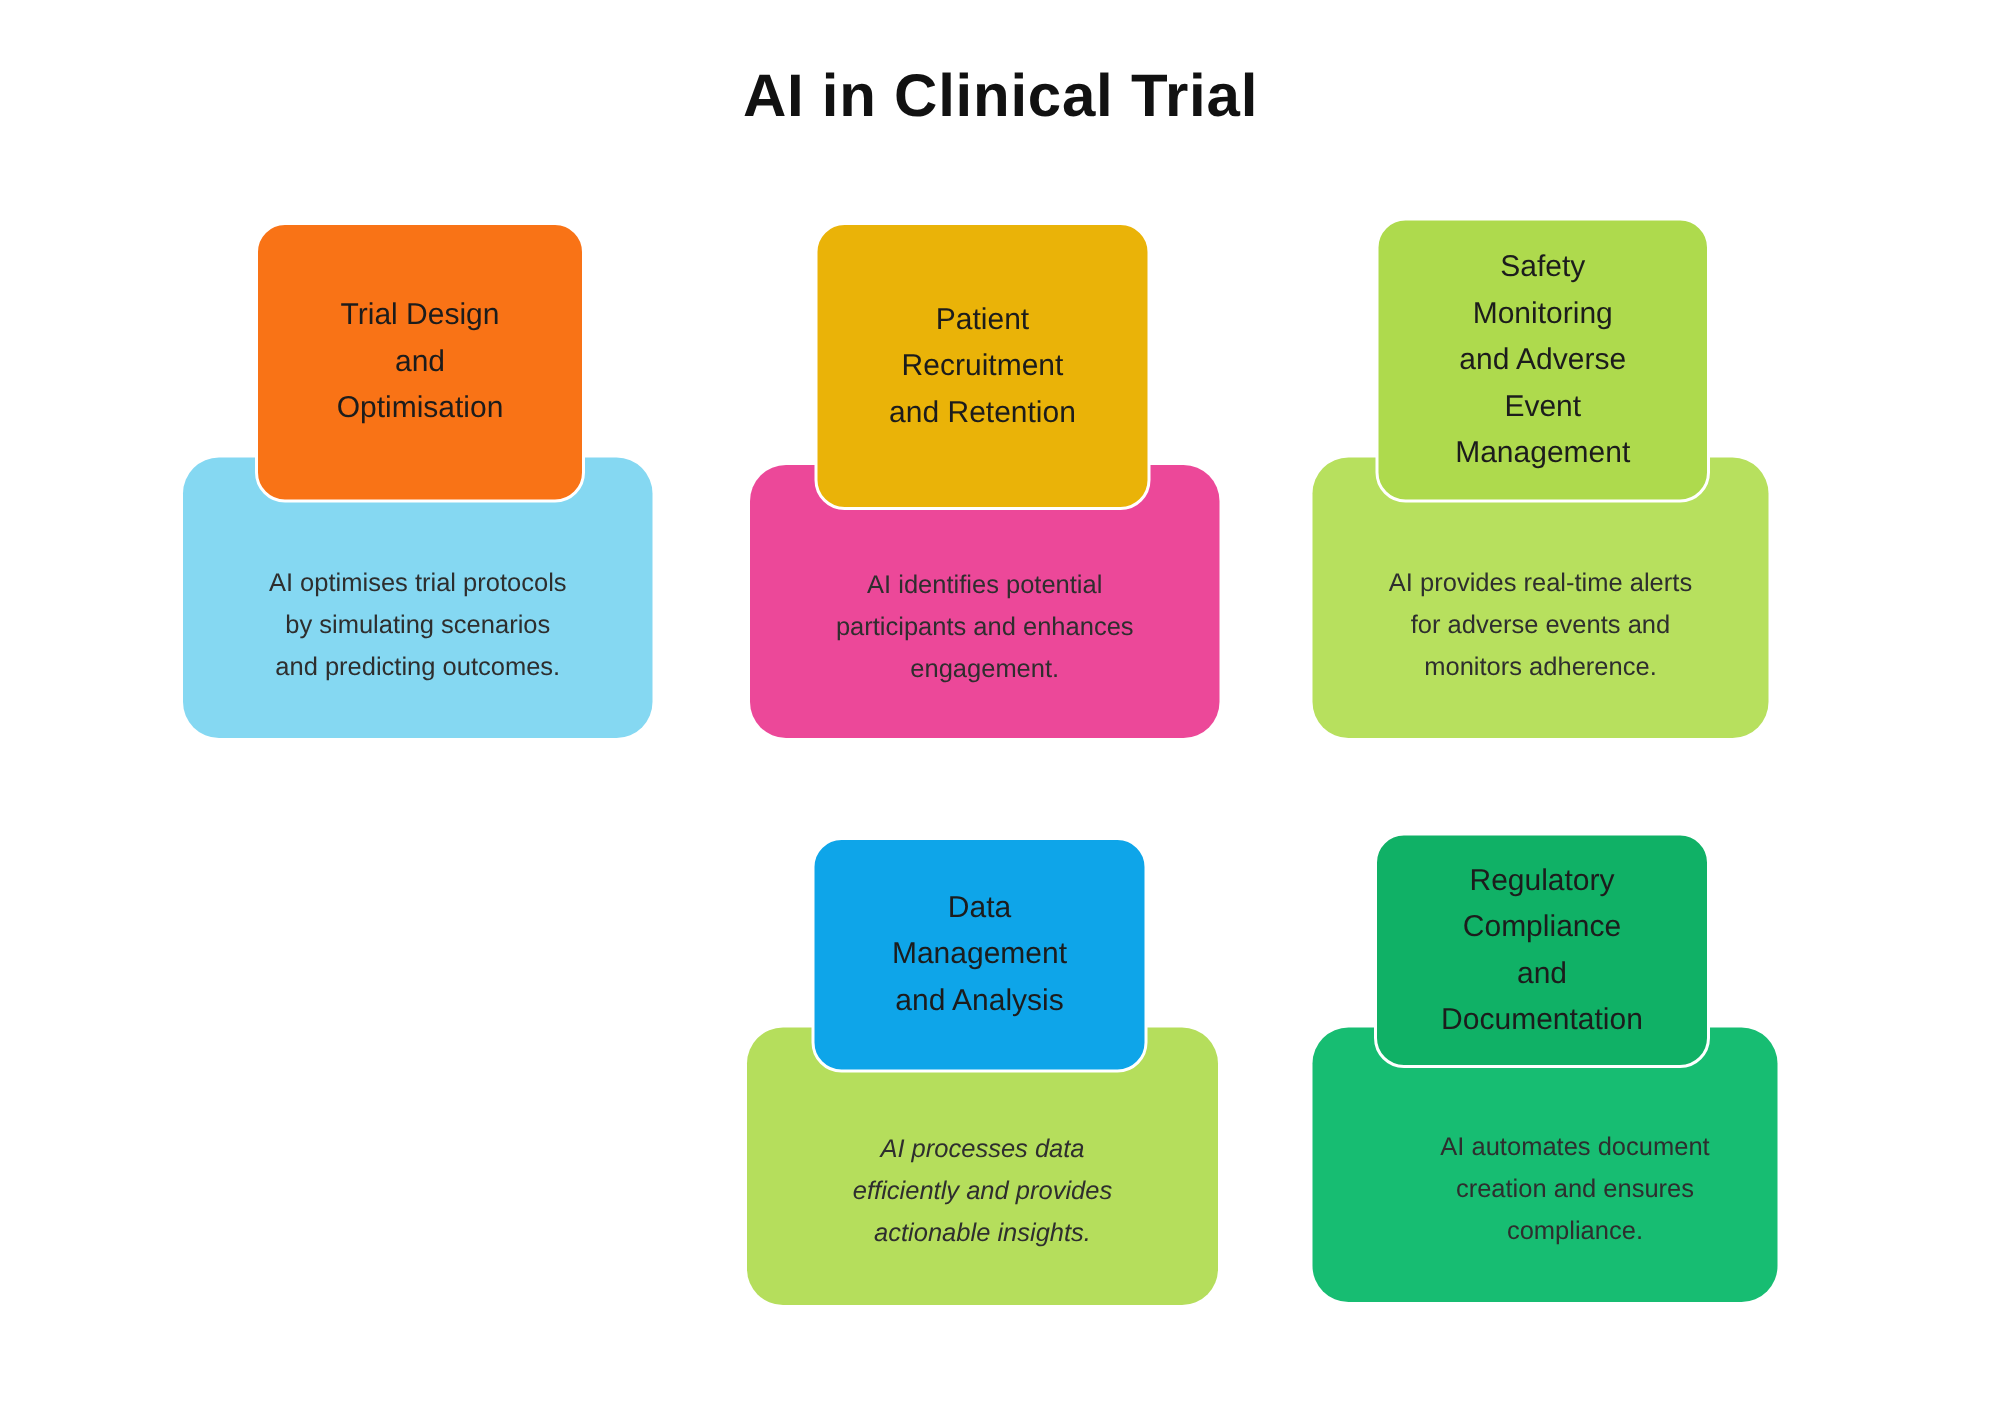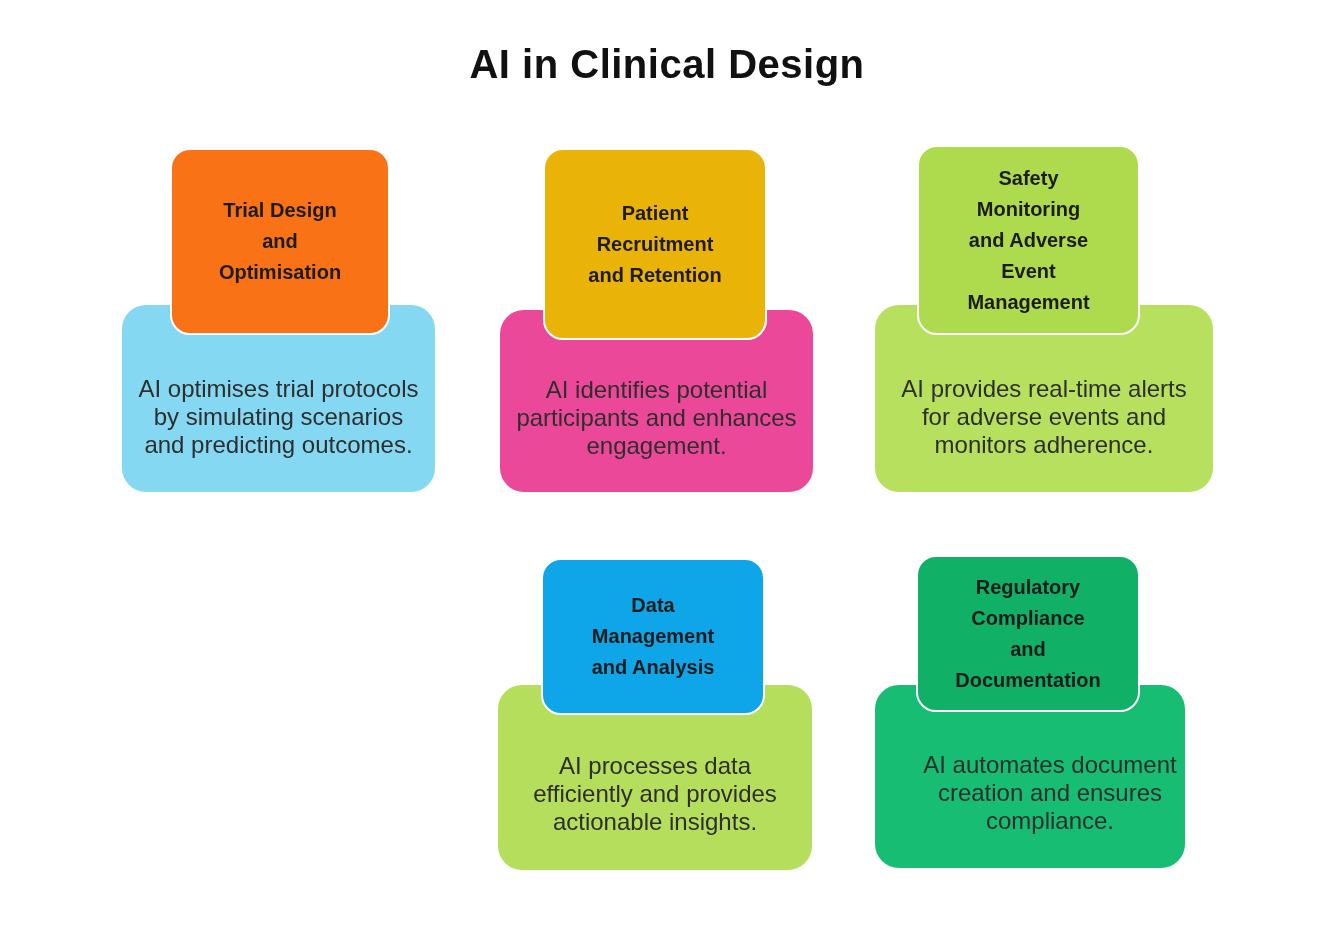--- a/index.html
+++ b/index.html
@@ -32,64 +32,64 @@
     z-index: 2;
     border: 2px solid #ffffff;
     border-radius: 20px;
     display: flex;
     align-items: center;
     justify-content: center;
     text-align: center;
   }
   .header-box h2 {
     font-size: 20px;
-    font-weight: 700;
+    font-weight: 400;
     color: #1c1c1c;
     line-height: 31px;
     white-space: pre-line;
     padding: 0 10px;
   }
   .body-box {
     position: absolute;
     z-index: 1;
     border-radius: 24px;
     display: flex;
     align-items: center;
     justify-content: center;
     text-align: center;
   }
   .body-box p {
-    font-size: 24px;
+    font-size: 17px;
     color: #2e2e2e;
     line-height: 28px;
     white-space: pre-line;
     padding: 0 8px;
   }
   
   .c1 .header-box { left: 170px; top: 148px; width: 220px; height: 187px; }
   .c1 .body-box   { left: 122px; top: 305px; width: 313px; height: 187px; padding-top: 36px; }
   
   .c2 .header-box { left: 543px; top: 148px; width: 224px; height: 192px; }
   .c2 .body-box   { left: 500px; top: 310px; width: 313px; height: 182px; padding-top: 34px; }
   
   .c3 .header-box { left: 917px; top: 145px; width: 223px; height: 190px; }
-  .c3 .body-box   { left: 875px; top: 305px; width: 338px; height: 187px; padding-top: 36px; }
+  .c3 .body-box   { left: 875px; top: 305px; width: 304px; height: 187px; padding-top: 36px; }
   
   .c4 .header-box { left: 541px; top: 558px; width: 224px; height: 157px; }
-  .c4 .body-box   { left: 498px; top: 685px; width: 314px; height: 185px; padding-top: 32px; }
+  .c4 .body-box   { left: 498px; top: 685px; width: 314px; height: 185px; padding-top: 32px; font-style: italic; }
   
   .c5 .header-box { left: 916px; top: 555px; width: 224px; height: 157px; }
   .c5 .body-box   { left: 875px; top: 685px; width: 310px; height: 183px; padding-top: 32px; padding-left: 40px; }
 </style>
 </head>
 <body>
 
 <div class="canvas">
 
-  <h1 class="page-title">AI in Clinical Design</h1>
+  <h1 class="page-title">AI in Clinical Trial</h1>
 
   <div class="card c1">
     <div class="body-box" style="background: rgb(133, 216, 242);">
       <p>AI optimises trial protocols
 by simulating scenarios
 and predicting outcomes.</p>
     </div>
     <div class="header-box" style="background: #f97316;">
       <h2>Trial Design
 and

